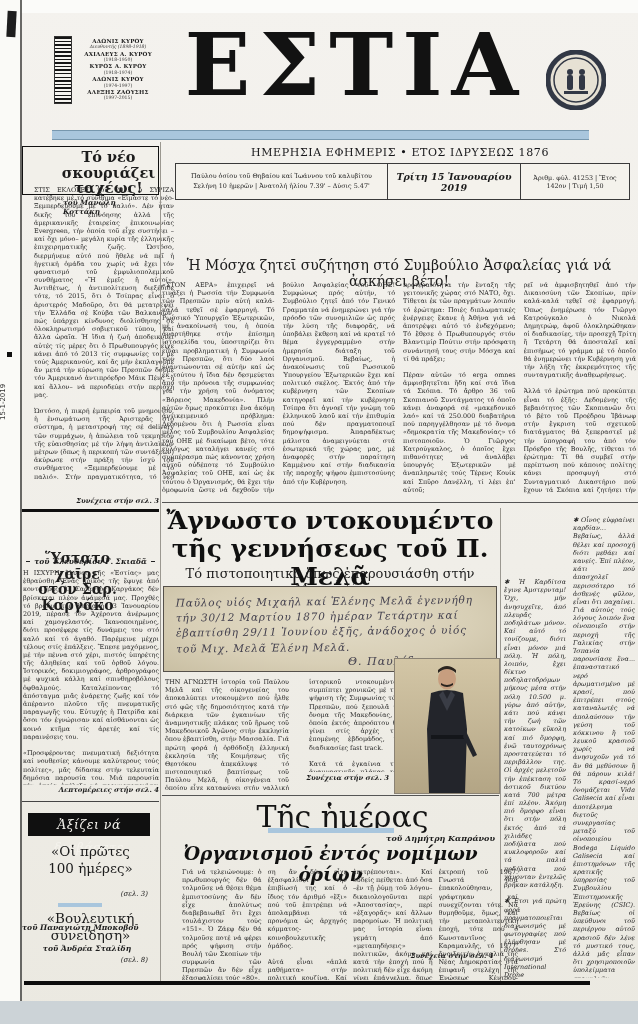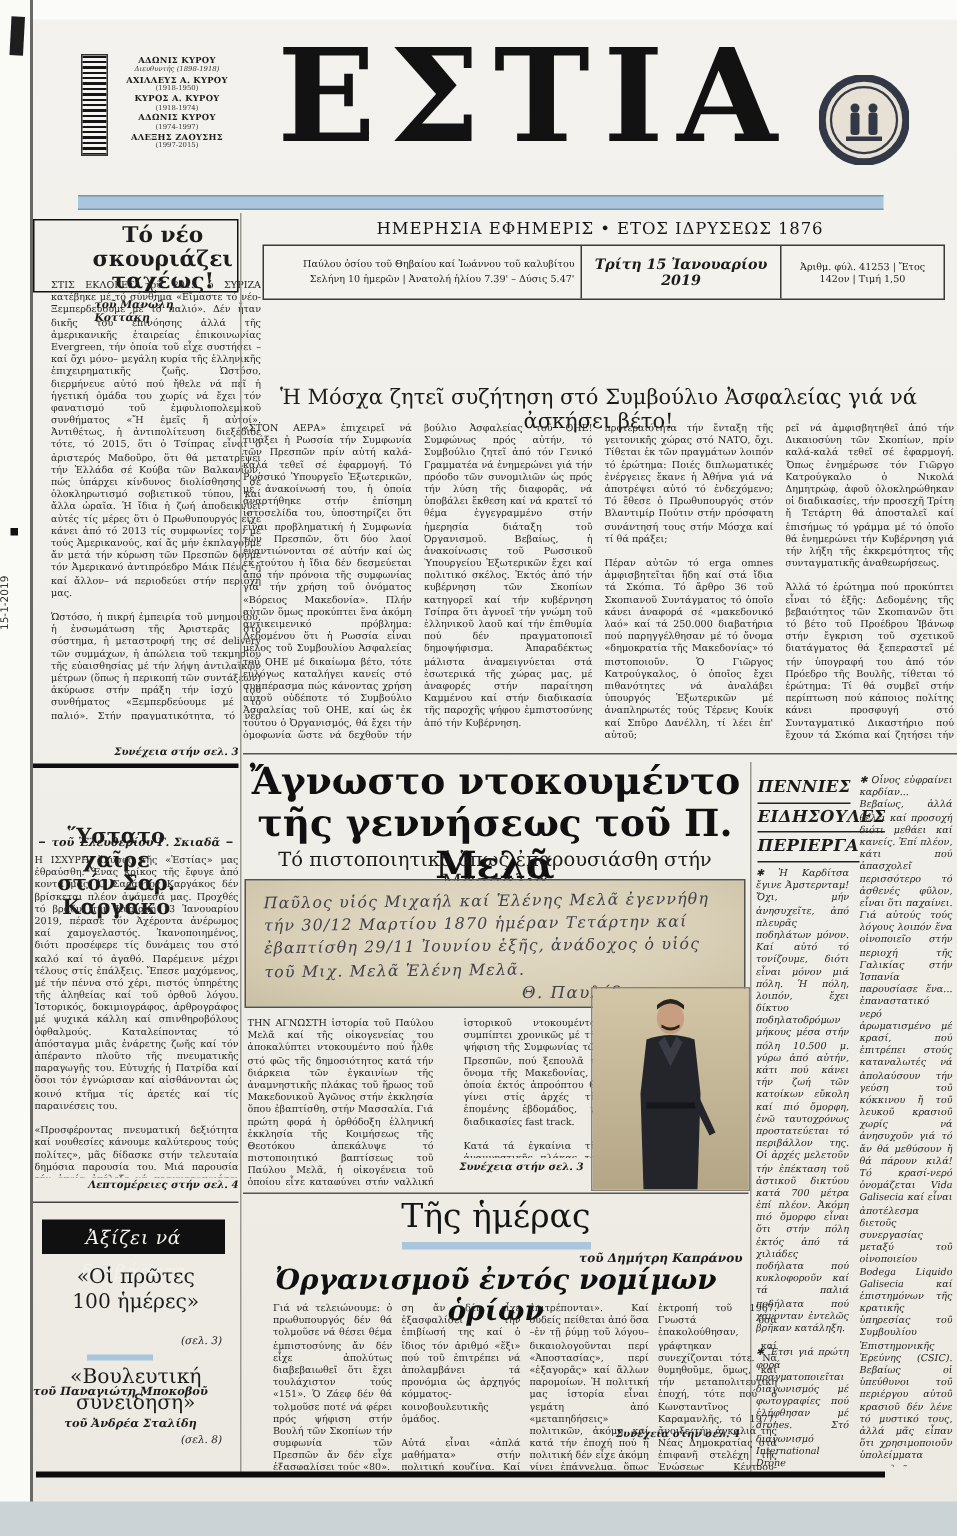--- a/index.html
+++ b/index.html
@@ -34,21 +34,21 @@
   .founder-years{font-size:4.6px;display:block;color:#333;margin-bottom:1px;}
   .nameplate{left:168px;top:14px;width:376px;height:112px;font-size:86px;font-weight:bold;
              letter-spacing:9px;text-align:center;line-height:1.18;color:#121212;}
   .emblem{left:546px;top:50px;width:60px;height:60px;}
   .blue-band{left:52px;top:130px;width:537px;height:8px;background:#a9c6dd;
              border-top:1px solid #7797ae;border-bottom:1px solid #7797ae;}
   .tagline{left:170px;top:146px;width:460px;text-align:center;font-size:11px;letter-spacing:.6px;color:#17171a;}
   
   .infobar{left:175px;top:163px;width:455px;height:37px;border:1px solid #3a3a3a;display:flex;
            background:#f4f2ec;box-sizing:border-box;}
-  .infobar .cell{display:flex;flex-direction:column;justify-content:center;box-sizing:border-box;padding:2px 4px;align-items:flex-end;}
+  .infobar .cell{display:flex;flex-direction:column;justify-content:center;box-sizing:border-box;padding:2px 4px;}
   .cell-saints{width:212px;border-right:1px solid #3a3a3a;font-size:6.4px;line-height:1.5;text-align:center;}
   .cell-date{width:133px;border-right:1px solid #3a3a3a;font-size:9.5px;font-weight:bold;font-style:italic;text-align:center;}
   .cell-issue{flex:1;font-size:6.4px;text-align:center;}
   
   .opinion-box{left:22px;top:146px;width:137px;height:49px;border:1.2px solid #111;box-sizing:border-box;
                background:#f2f0ea;padding-top:2px;padding-left:36px;}
   .opinion-title{font-size:14.5px;font-weight:bold;text-align:center;line-height:1.08;white-space:pre-line;}
   .byline-rule{display:flex;align-items:center;gap:4px;font-size:7.2px;font-weight:bold;font-style:italic;
                color:#1d1d1d;margin-top:2px;}
   .byline-rule::before,.byline-rule::after{content:"";flex:1;border-top:1px solid #222;}
@@ -90,21 +90,21 @@
   .melas-c2{left:297px;top:678px;width:92px;height:94px;margin-left:12px;}
   .melas-more{left:297px;top:774px;width:92px;}
   .melas-photo{left:394px;top:658px;width:104px;height:134px;border:1px solid #8a8274;}
   
   .pennies-hd{left:505px;top:516px;width:70px;font-size:11px;font-weight:bold;font-style:italic;line-height:1.7;}
   .pennies-hd span{display:inline-block;border-bottom:1.3px solid #222;letter-spacing:.3px;}
   .pennies-c1{left:504px;top:578px;width:62px;height:400px;font-style:italic;}
   .pennies-c2{left:573px;top:516px;width:62px;height:462px;font-style:italic;}
   
   .today-rule{left:162px;top:795px;width:337px;height:1px;background:#555;}
-  .today-title{left:162px;top:799px;width:337px;font-size:22px;color:#141414;}
+  .today-title{left:162px;top:799px;width:337px;font-size:30px;color:#141414;padding-left:12px;}
   .today-blue{left:268px;top:828px;width:126px;height:5px;background:#a9c6dd;}
   .today-byline{left:350px;top:833px;width:145px;text-align:right;font-size:8px;font-weight:bold;font-style:italic;}
   .today-head{left:162px;top:843px;width:337px;font-size:18.5px;font-weight:bold;font-style:italic;color:#101010;}
   .today-cols{left:162px;top:868px;width:336px;height:112px;display:flex;gap:6px;margin-left:20px;}
   .today-cols .col{flex:1;}
   .today-more{left:408px;top:952px;width:88px;text-align:center;}
 </style>
 </head>
 <body>
 
@@ -241,25 +241,20 @@
       <ellipse cx="52" cy="20" rx="9" ry="10.5" fill="#c79e7f"></ellipse>
       <path d="M43 14 Q52 6 61 14 L61 11 Q52 3 43 11 Z" fill="#2a241f"></path>
       <path d="M46 24 Q52 28 58 24 L58 26 Q52 30 46 26 Z" fill="#2a241f"></path>
       <path d="M36 34 Q52 28 68 34 L72 70 70 134 34 134 32 70 Z" fill="#23252b"></path>
       <path d="M48 32 L52 40 L56 32 L60 36 L52 52 L44 36 Z" fill="#3a3d46"></path>
       <rect x="36" y="76" width="36" height="4" fill="#14161a"></rect>
       <path d="M70 70 L82 96 78 98 68 78 Z" fill="#23252b"></path>
     </svg>
   </div>
 
-  <div class="abs pennies-hd">
-    <span>ΠΕΝΝΙΕΣ</span><br>
-    <span>ΕΙΔΗΣΟΥΛΕΣ</span><br>
-    <span>ΠΕΡΙΕΡΓΑ</span>
-  </div>
   <div class="abs t6 pennies-c1">✱ Ἡ Καρδίτσα ἔγινε Ἀμστερνταμ! Ὄχι, μήν ἀνησυχεῖτε, ἀπό πλευρᾶς ποδηλάτων μόνον. Καί αὐτό τό τονίζουμε, διότι εἶναι μόνον μιά πόλη. Ἡ πόλη, λοιπόν, ἔχει δίκτυο ποδηλατοδρόμων μήκους μέσα στήν πόλη 10.500 μ. γύρω ἀπό αὐτήν, κάτι πού κάνει τήν ζωή τῶν κατοίκων εὔκολη καί πιό ὄμορφη, ἐνῶ ταυτοχρόνως προστατεύεται τό περιβάλλον της. Οἱ ἀρχές μελετοῦν τήν ἐπέκταση τοῦ ἀστικοῦ δικτύου κατά 700 μέτρα ἐπί πλέον. Ἀκόμη πιό ὄμορφο εἶναι ὅτι στήν πόλη ἐκτός ἀπό τά χιλιάδες ποδήλατα πού κυκλοφοροῦν καί τά παλιά ποδήλατα πού χάνονταν ἐντελῶς βρῆκαν κατάληξη.
 
 ✱ Ἔτσι γιά πρώτη φορά πραγματοποιεῖται διαγωνισμός μέ φωτογραφίες πού ἐλήφθησαν μέ drones. Στό διαγωνισμό International Drone Photography Contest συμμετεῖχε ὁ ἱστότοπος Instagram. Καί οἱ φωτογραφίες πού ὑπεβλήθησαν εἶναι πράγματι ἐντυπωσιακές. Ἡ θέα ἀπό ψηλά συναρπάζει. Ἕνα λιβάδι, ἕνας βράχος, σπίτια χιονισμένα, μιά λίμνη στό πράσινο μέ λουλούδια, ἕνας κῆπος πού καλωπίζει μιά πολιτεία, ὅ,τι μπορεῖ νά βάλει ὁ νοῦς τοῦ ἀνθρώπου... Ἐλπίζουμε πάντως νά μήν καθιερωθοῦν τά drones νά βγαίνουν σέ κανένα κεφάλι κάποιου ἀνθρώπου.</div>
   <div class="abs t6 pennies-c2">✱ Οἶνος εὐφραίνει καρδίαν... Βεβαίως, ἀλλά θέλει καί προσοχή διότι μεθάει καί κανείς. Ἐπί πλέον, κάτι πού ἀπασχολεῖ περισσότερο τό ἀσθενές φῦλον, εἶναι ὅτι παχαίνει. Γιά αὐτούς τούς λόγους λοιπόν ἕνα οἰνοποιεῖο στήν περιοχή τῆς Γαλικίας στήν Ἱσπανία παρουσίασε ἕνα... ἐπαναστατικό νερό ἀρωματισμένο μέ κρασί, πού ἐπιτρέπει στούς καταναλωτές νά ἀπολαύσουν τήν γεύση τοῦ κόκκινου ἤ τοῦ λευκοῦ κρασιοῦ χωρίς νά ἀνησυχοῦν γιά τό ἄν θά μεθύσουν ἤ θά πάρουν κιλά! Τό κρασί-νερό ὀνομάζεται Vida Galisecia καί εἶναι ἀποτέλεσμα διετοῦς συνεργασίας μεταξύ τοῦ οἰνοποιείου Bodega Liquido Galisecia καί ἐπιστημόνων τῆς κρατικῆς ὑπηρεσίας τοῦ Συμβουλίου Ἐπιστημονικῆς Ἐρεύνης (CSIC). Βεβαίως οἱ ὑπεύθυνοι τοῦ περιέργου αὐτοῦ κρασιοῦ δέν λένε τό μυστικό τους, ἀλλά μᾶς εἶπαν ὅτι χρησιμοποιοῦν ὑπολείμματα σταφυλιῶν.
 
 ✱ Τό μάθαμε καί ἀγωνιοῦμε! Κάτι πρέπει νά γίνει. Ὁ λόγος γιά τόν Τιτανικό, τό βρεταννικό πλοῖο πού βυθίσθηκε στό παρθενικό του ταξίδι, στίς 15 Ἀπριλίου 1912, γιά τό ὁποῖο οἱ ἐπιστήμονες κρούουν τόν κώδωνα τοῦ κινδύνου ὅτι θά τόν χάσουμε. Ἕως τό 2030 θά ἐξαφανισθεῖ ἀπό ἕνα μικρόβιο. Τό Halomonas titanicae, ὅπως ὀνομάζεται τό μικρόβιο, ἀνεπτύχθη στά ἄγρια νερά τοῦ Ἀτλαντικοῦ Ὠκεανοῦ καί «τρώει» τό σίδερο τοῦ Τιτανικοῦ ἐδῶ καί δεκαετίες. Τό μικρόβιο ἀποτελεῖ ἕναν σοβαρό ἐχθρό, διότι τρώει καί ἄλλα μεταλλικά κατασκευάσματα στόν ὠκεανό ὅπως ἐξέδρες ἀντλήσεως πετρελαίου.</div>
 
   <div class="abs today-rule"></div>
   <div class="abs ctr today-title">Τῆς ἡμέρας</div>
   <div class="abs today-blue"></div>

